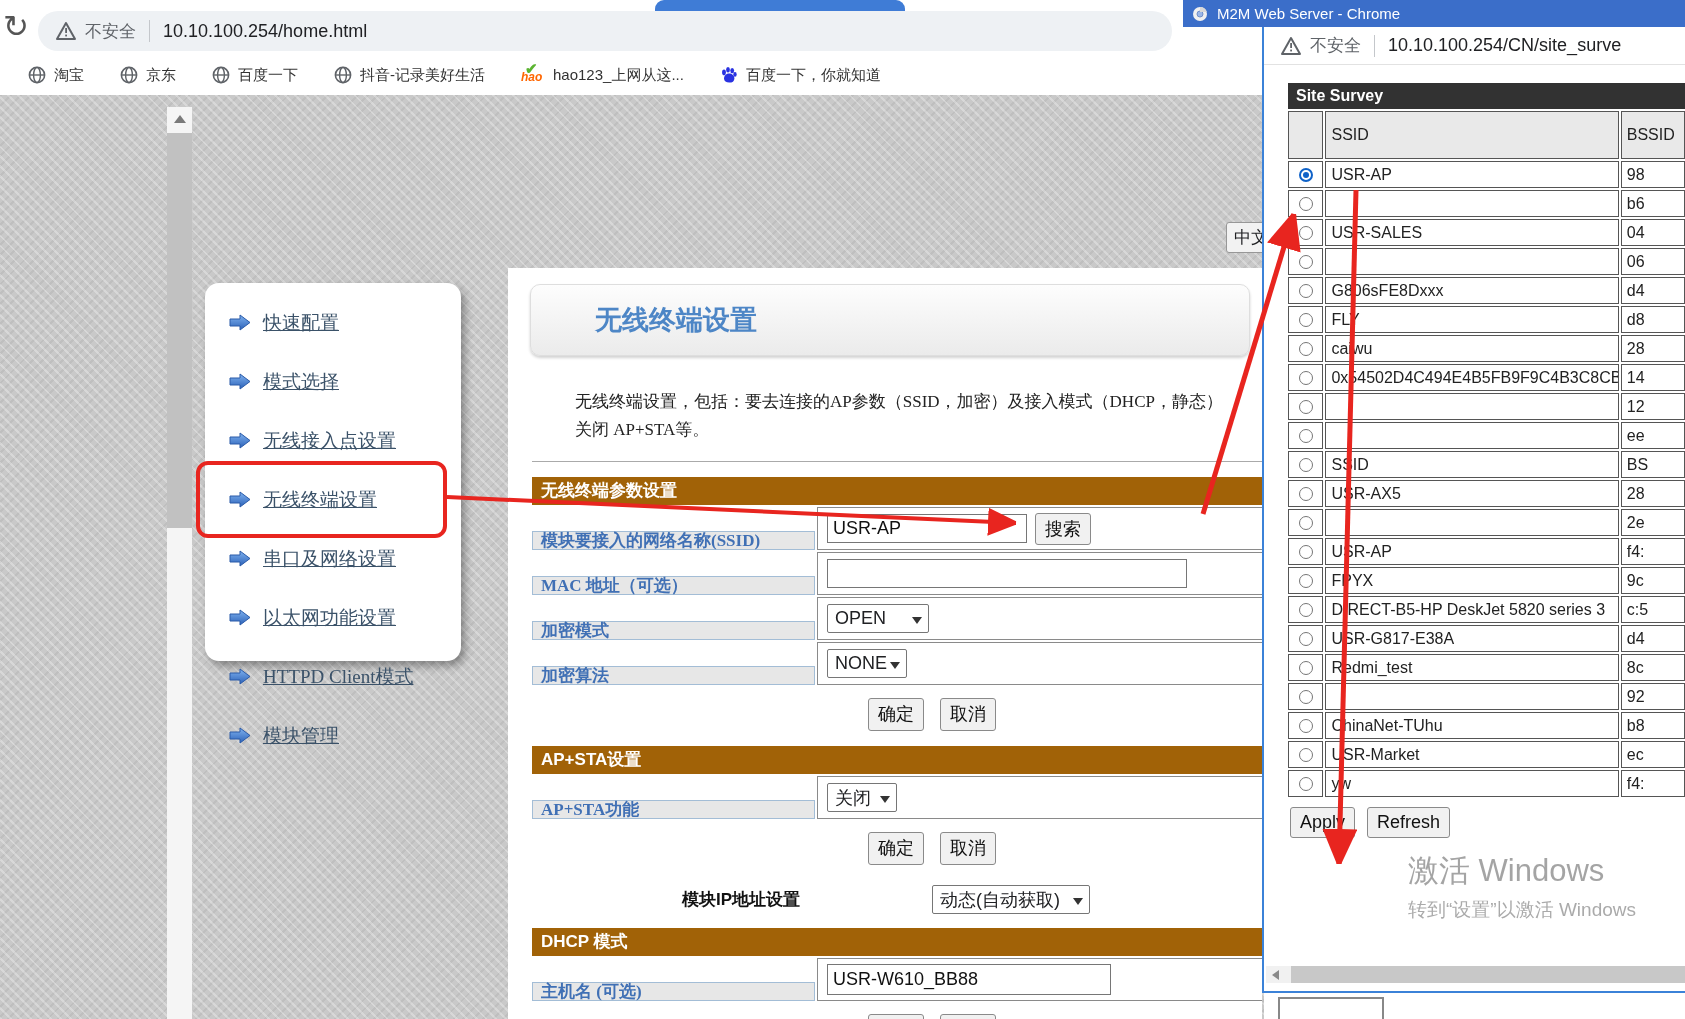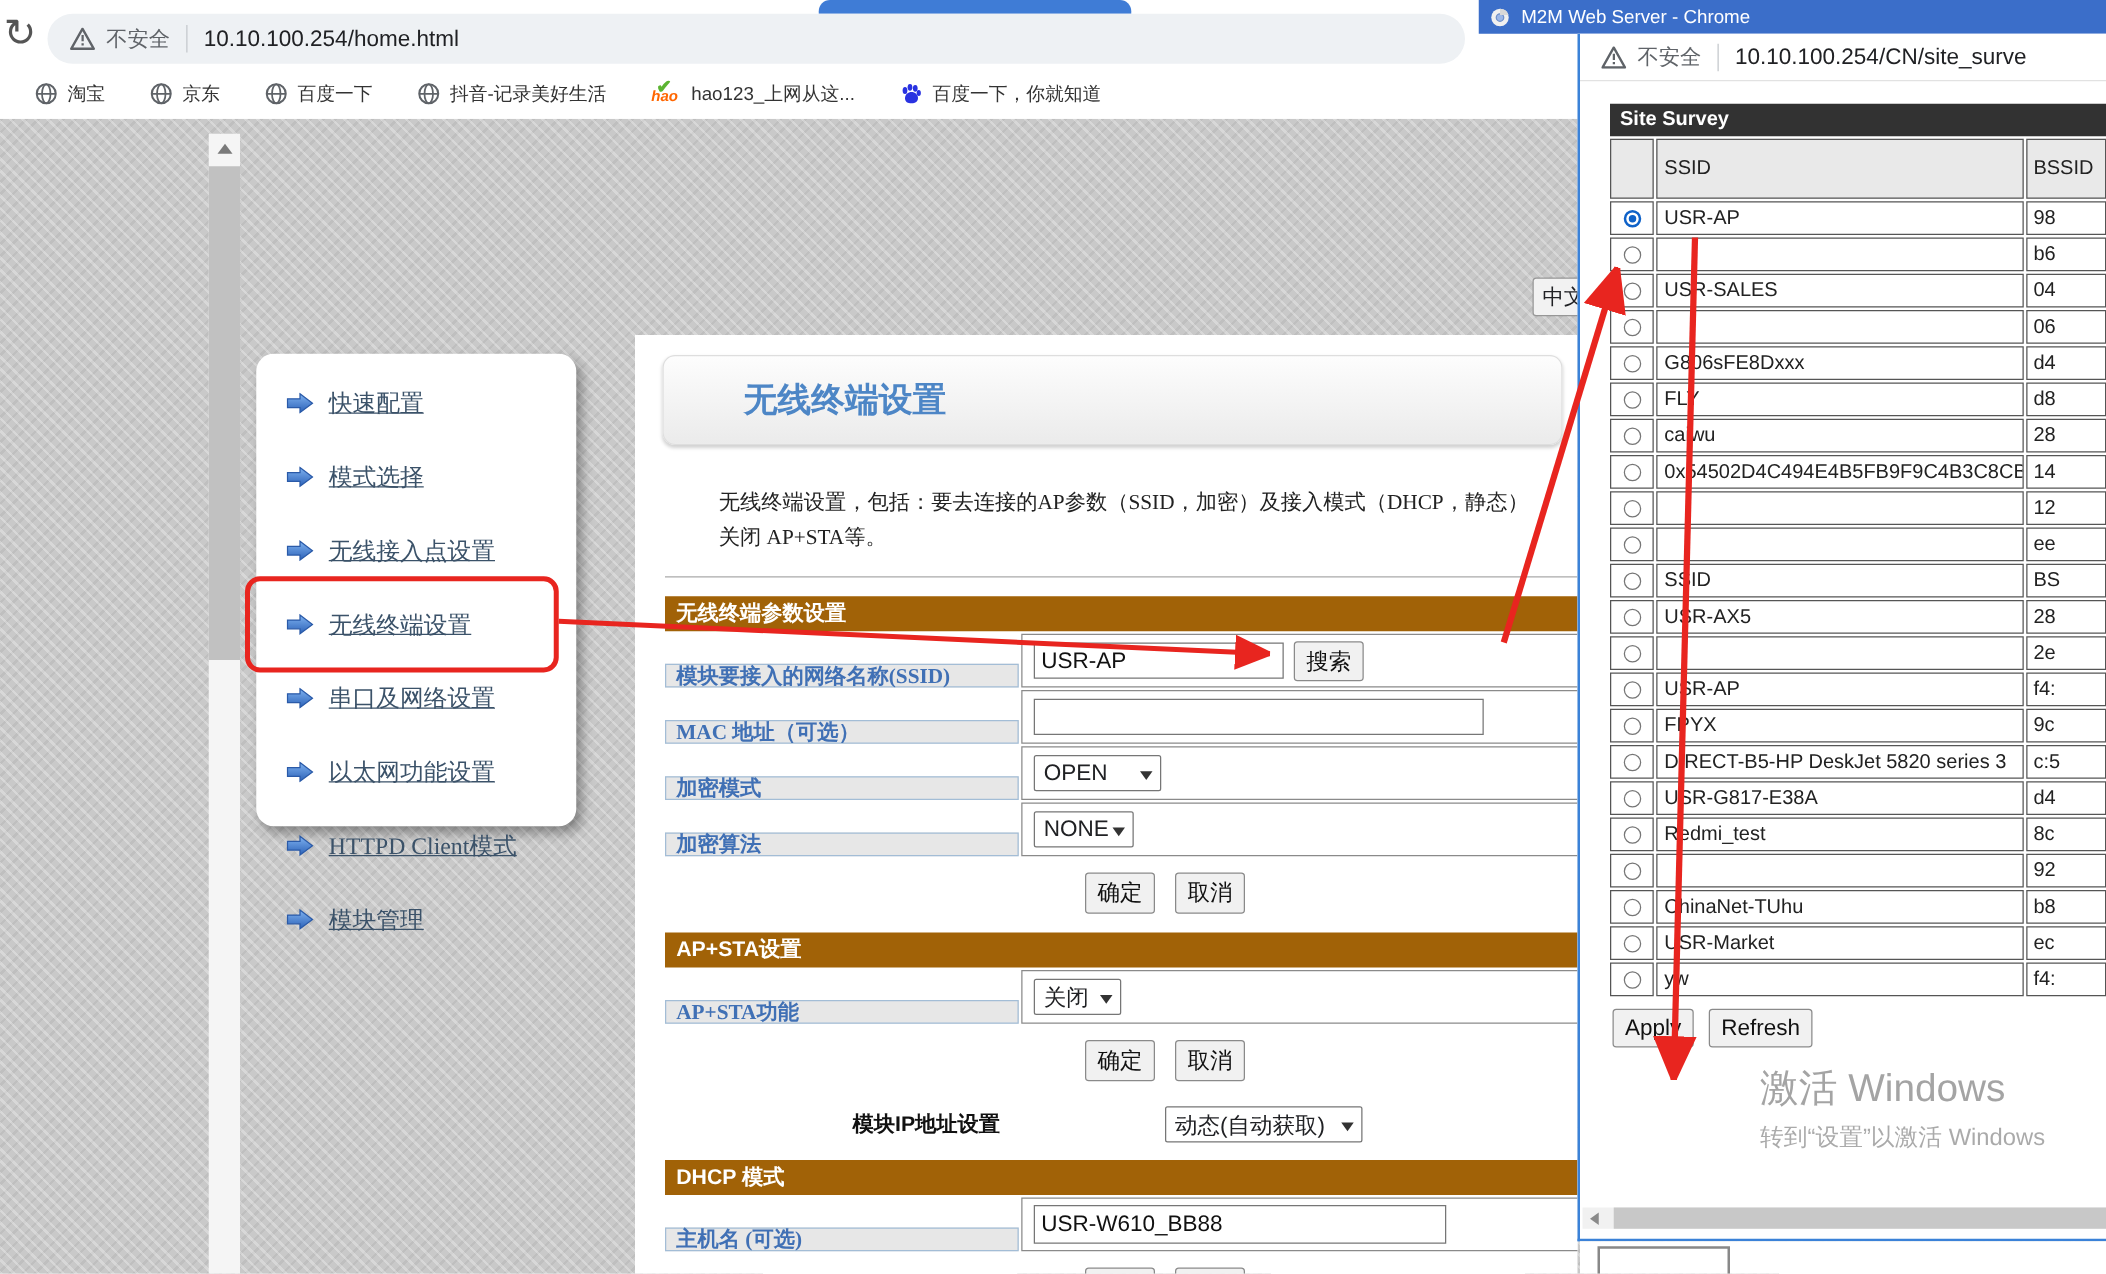--- a/index.html
+++ b/index.html
@@ -292,21 +292,21 @@
 
     <div class="iprow">
       <span class="iplbl">模块IP地址设置</span>
       <span class="sel" style="width:158px">动态(自动获取)</span>
     </div>
 
     <div class="sec-bar">DHCP 模式</div>
     <div class="frow">
       <div class="fl">主机名 (可选)</div>
       <div class="fv">
-        <input class="tin" style="width: 330px; height: 31px;" value="USR-W610_BB88">
+        <input class="tin" style="width: 284px; height: 31px;" value="USR-W610_BB88">
       </div>
     </div>
     <div class="btnrow">
       <span class="gbtn">确定</span>
       <span class="gbtn">取消</span>
     </div>
   </div>
 </div>
 
 <div class="pp-titlebar">

